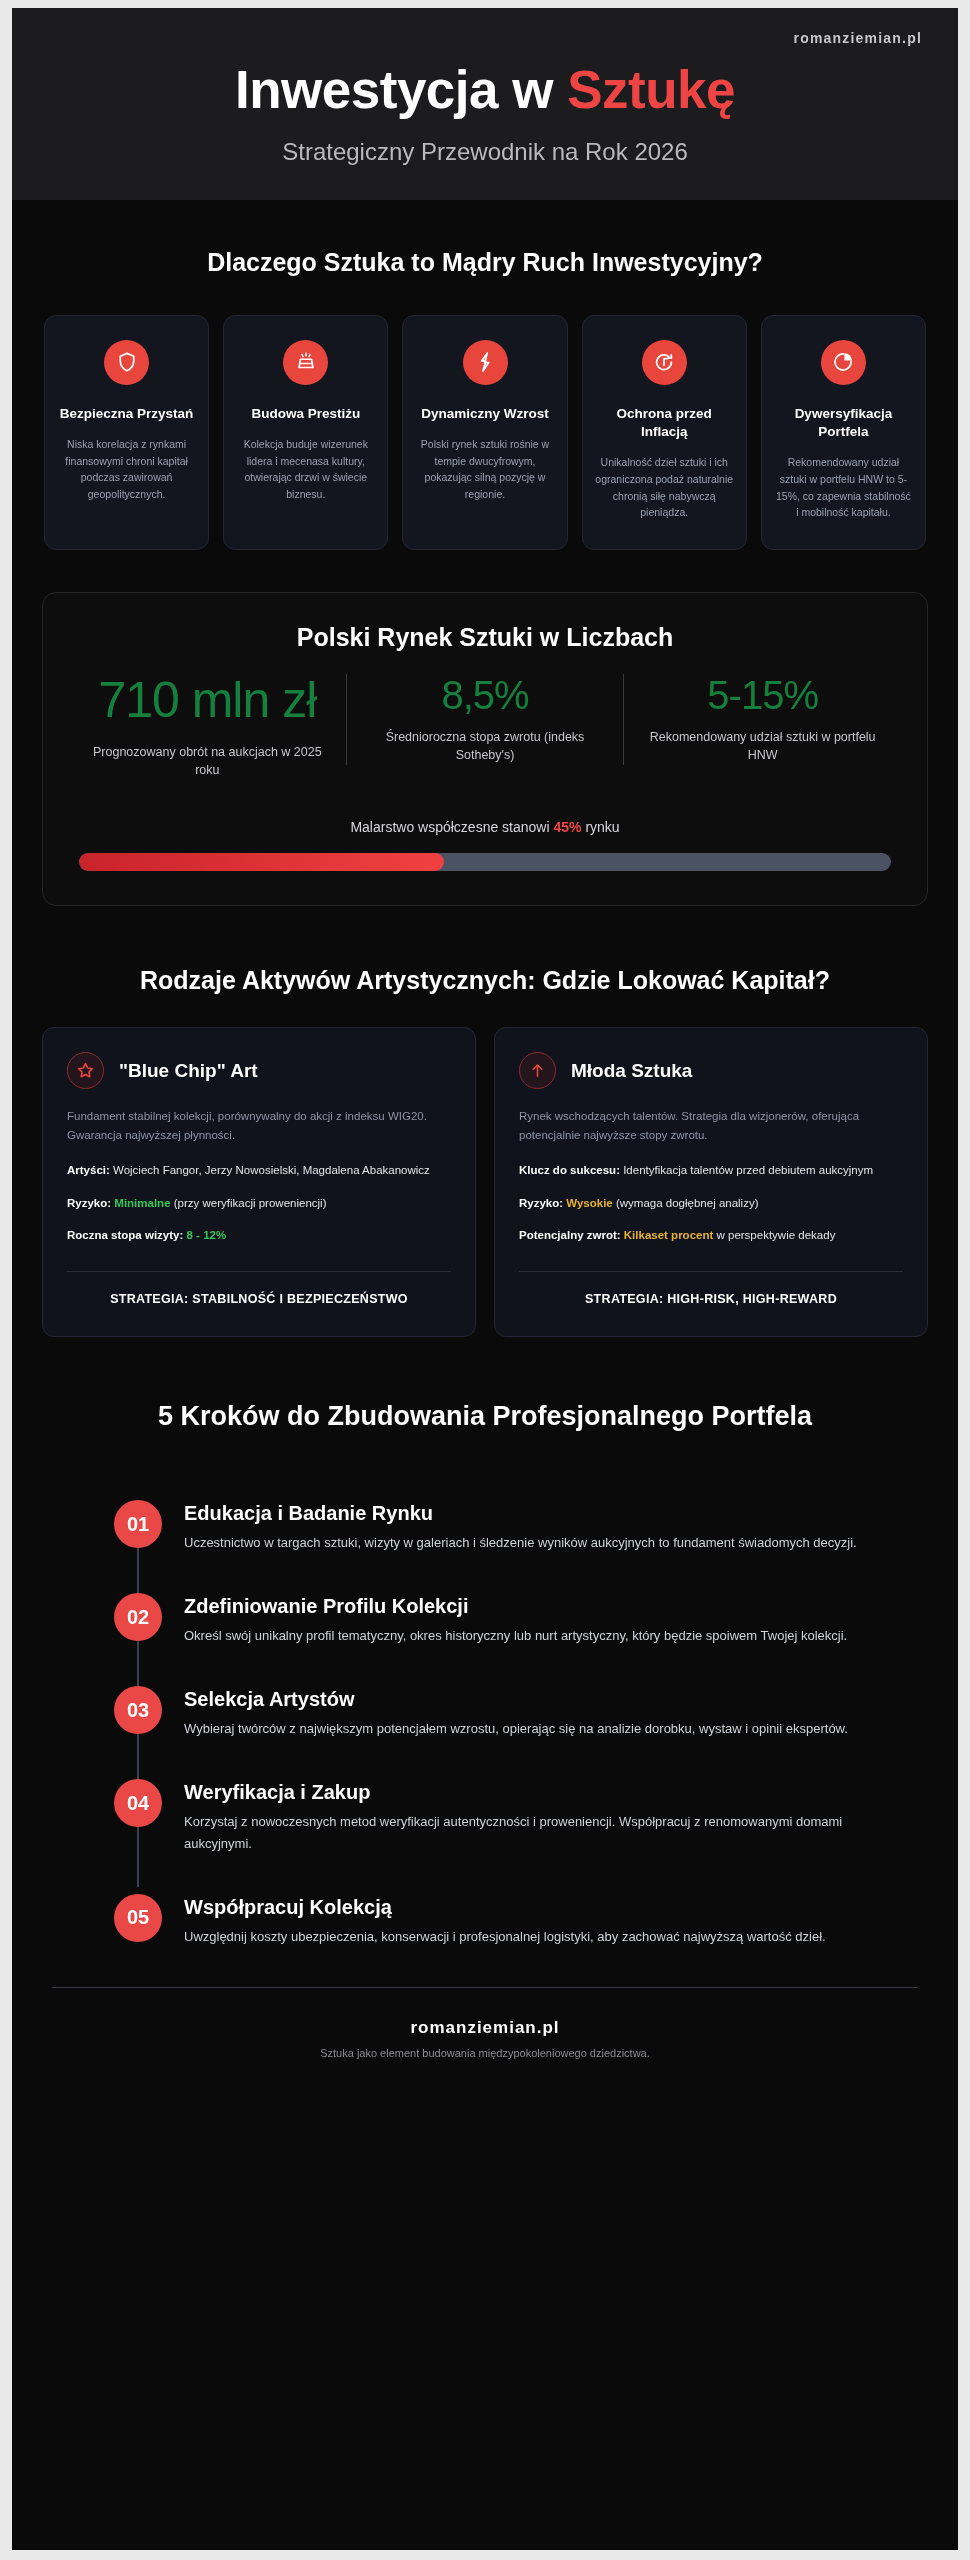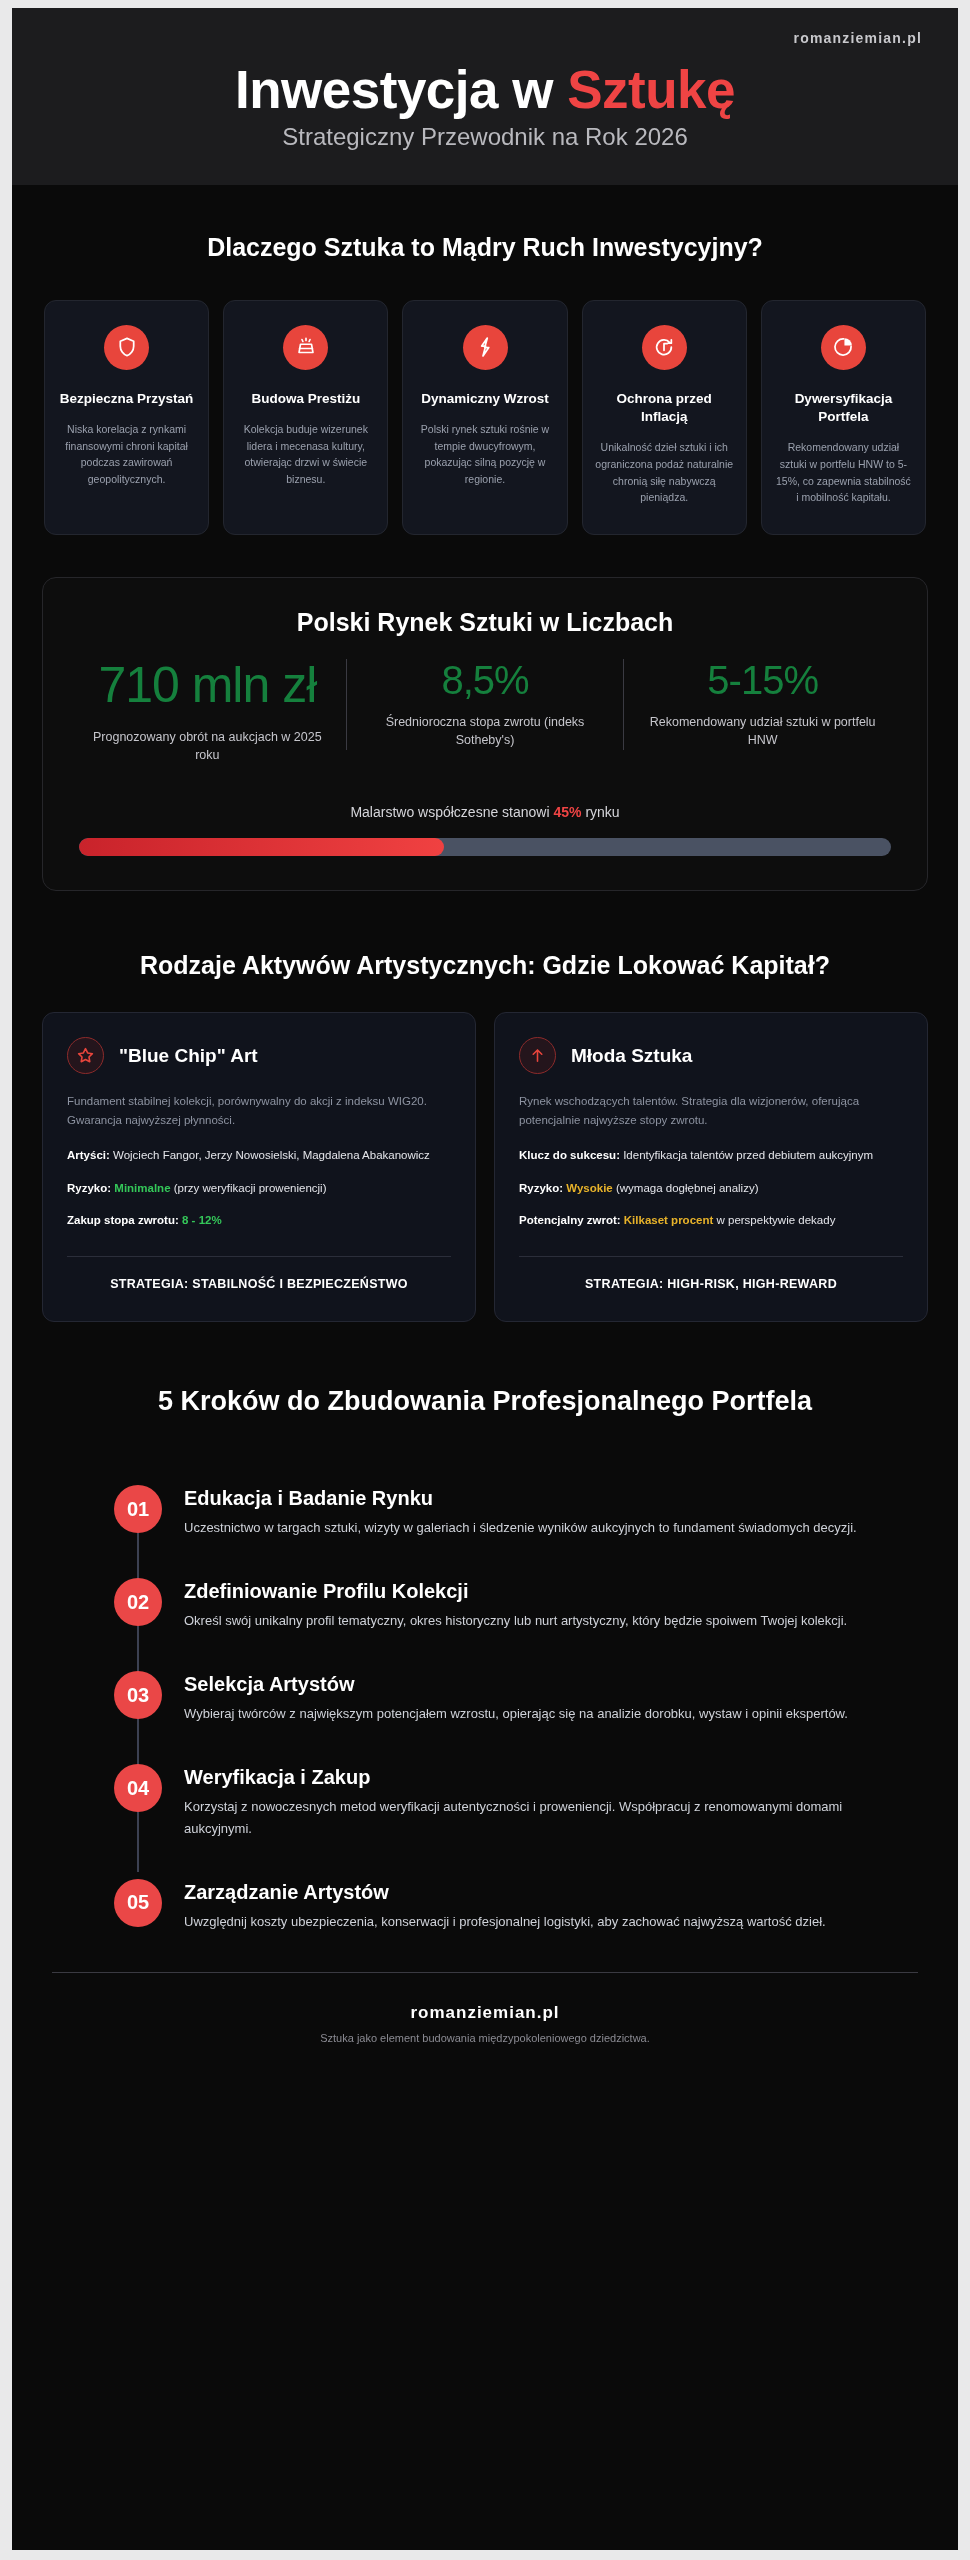--- a/index.html
+++ b/index.html
@@ -42,21 +42,21 @@
     text-align:center;
     font-size:53px;
     line-height:1.05;
     font-weight:bold;
     color:#ffffff;
     letter-spacing:-0.5px;
   }
   .hero h1 .accent { color:#ef4444; }
   .hero .subtitle {
     text-align:center;
-    margin-top:5px;
+    margin-top:20px;
     font-size:24px;
     color:#b9b9be;
     font-weight:normal;
   }
 
   
   .sec-title {
     text-align:center;
     color:#ffffff;
     font-size:25px;
@@ -382,21 +382,21 @@
           <div class="asset-badge">
             <svg viewBox="0 0 24 24" fill="none" stroke="#e8453c" stroke-width="2" stroke-linecap="round" stroke-linejoin="round">
                 <path d="m12 3.3 2.7 5.5 6 .9-4.3 4.2 1 6-5.4-2.8-5.4 2.8 1-6L3.3 9.7l6-.9Z"></path>
               </svg>
           </div>
           <h3>"Blue Chip" Art</h3>
         </div>
         <div class="asset-desc">Fundament stabilnej kolekcji, porównywalny do akcji z indeksu WIG20. Gwarancja najwyższej płynności.</div>
         <div class="asset-line"><b>Artyści:</b><span> Wojciech Fangor, Jerzy Nowosielski, Magdalena Abakanowicz</span></div>
         <div class="asset-line"><b>Ryzyko:</b> <span class="good">Minimalne</span><span> (przy weryfikacji proweniencji)</span></div>
-        <div class="asset-line"><b>Zakup stopa zwrotu:</b> <span class="good">8 - 12%</span></div>
+        <div class="asset-line"><b>Roczna stopa wizyty:</b> <span class="good">8 - 12%</span></div>
         <div class="asset-spacer"></div>
         <div class="asset-rule"></div>
         <div class="asset-strategy">STRATEGIA: STABILNOŚĆ I BEZPIECZEŃSTWO</div>
       </div>
 
       <div class="asset-card">
         <div class="asset-head">
           <div class="asset-badge">
             <svg viewBox="0 0 24 24" fill="none" stroke="#e8453c" stroke-width="2" stroke-linecap="round" stroke-linejoin="round">
                 <path d="M12 19.2V5M12 5l-5.4 5.4M12 5l5.4 5.4"></path>
@@ -449,21 +449,21 @@
         <div class="step-num">04</div>
         <div class="step-body">
           <h4>Weryfikacja i Zakup</h4>
           <p>Korzystaj z nowoczesnych metod weryfikacji autentyczności i proweniencji. Współpracuj z renomowanymi domami aukcyjnymi.</p>
         </div>
       </div>
 
       <div class="step">
         <div class="step-num">05</div>
         <div class="step-body">
-          <h4>Zarządzanie Artystów</h4>
+          <h4>Współpracuj Kolekcją</h4>
           <p>Uwzględnij koszty ubezpieczenia, konserwacji i profesjonalnej logistyki, aby zachować najwyższą wartość dzieł.</p>
         </div>
       </div>
 
     </div>
   </div>
 
   <div class="footer">
     <div class="f-brand">romanziemian.pl</div>
     <div class="f-tag">Sztuka jako element budowania międzypokoleniowego dziedzictwa.</div>

